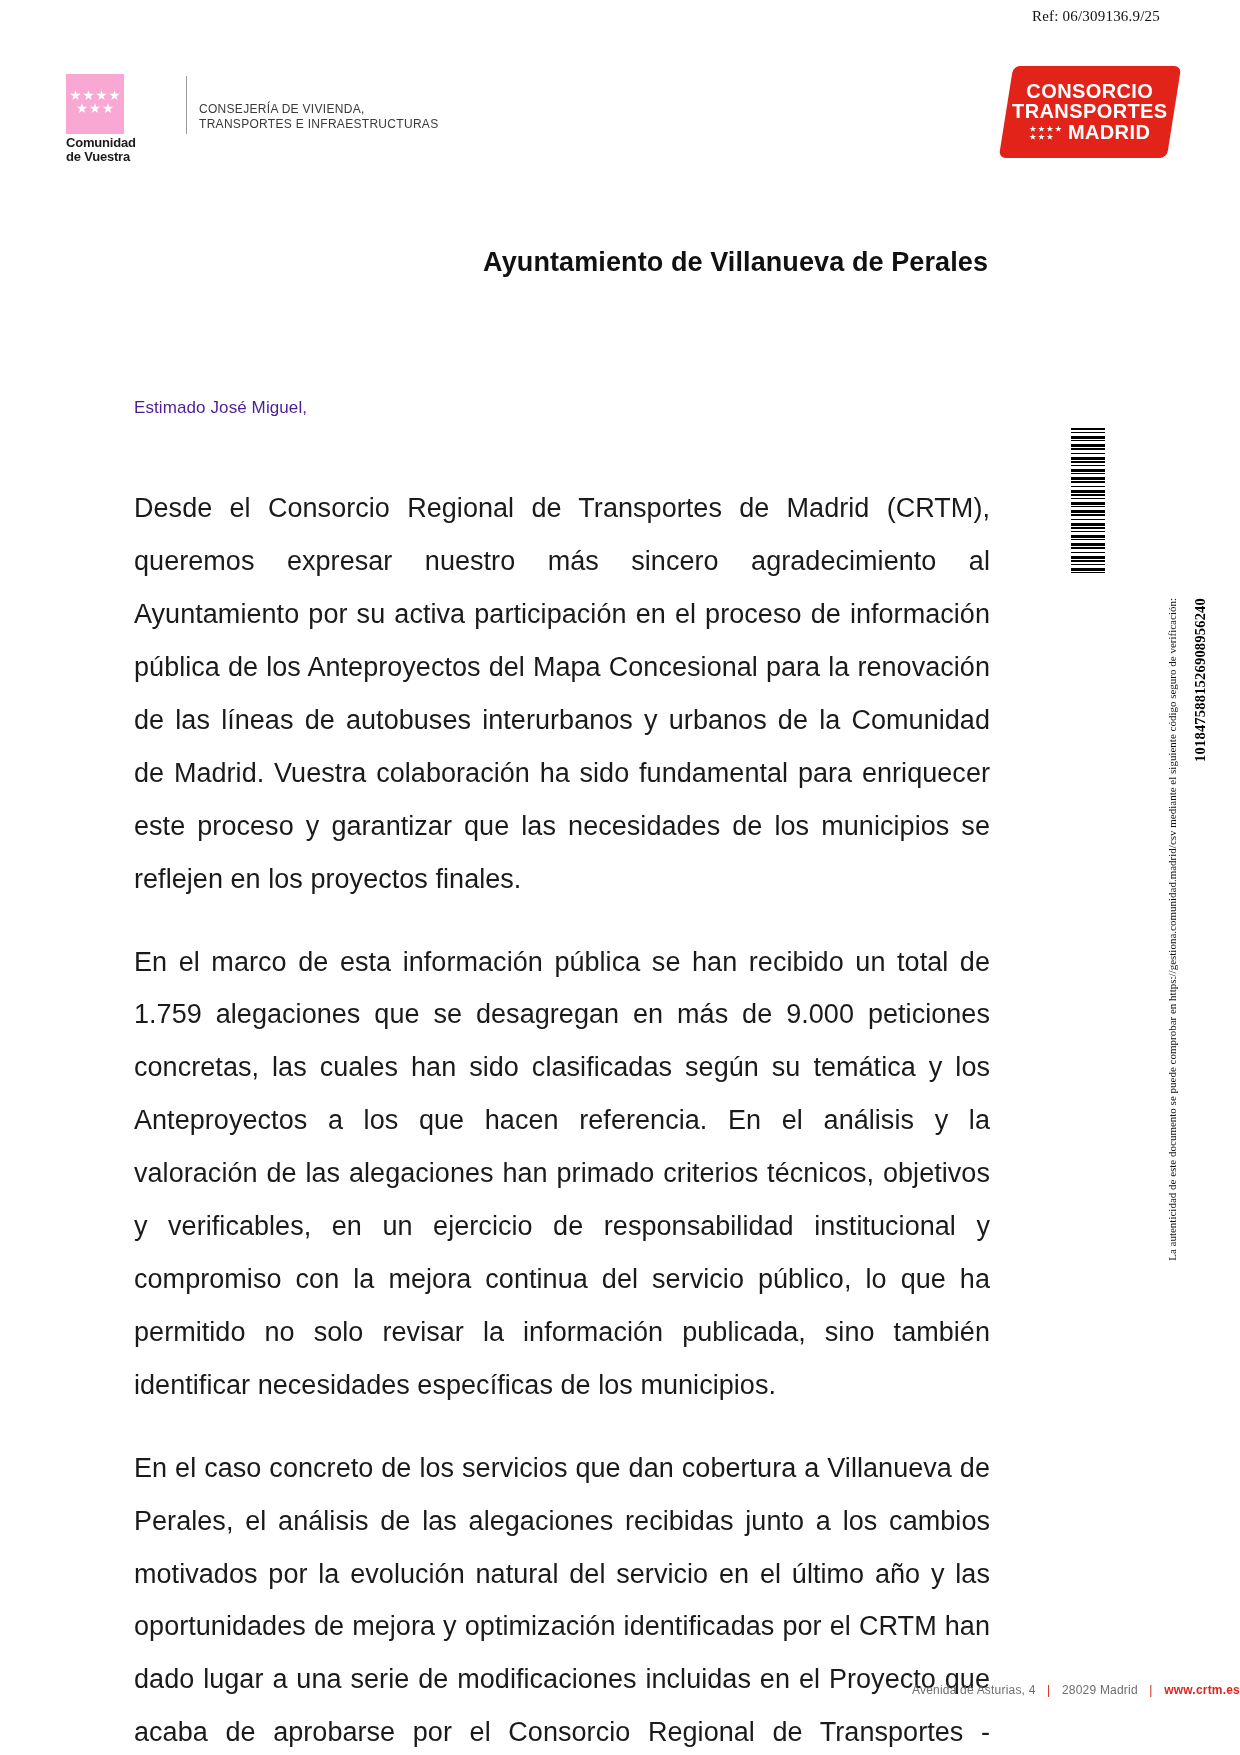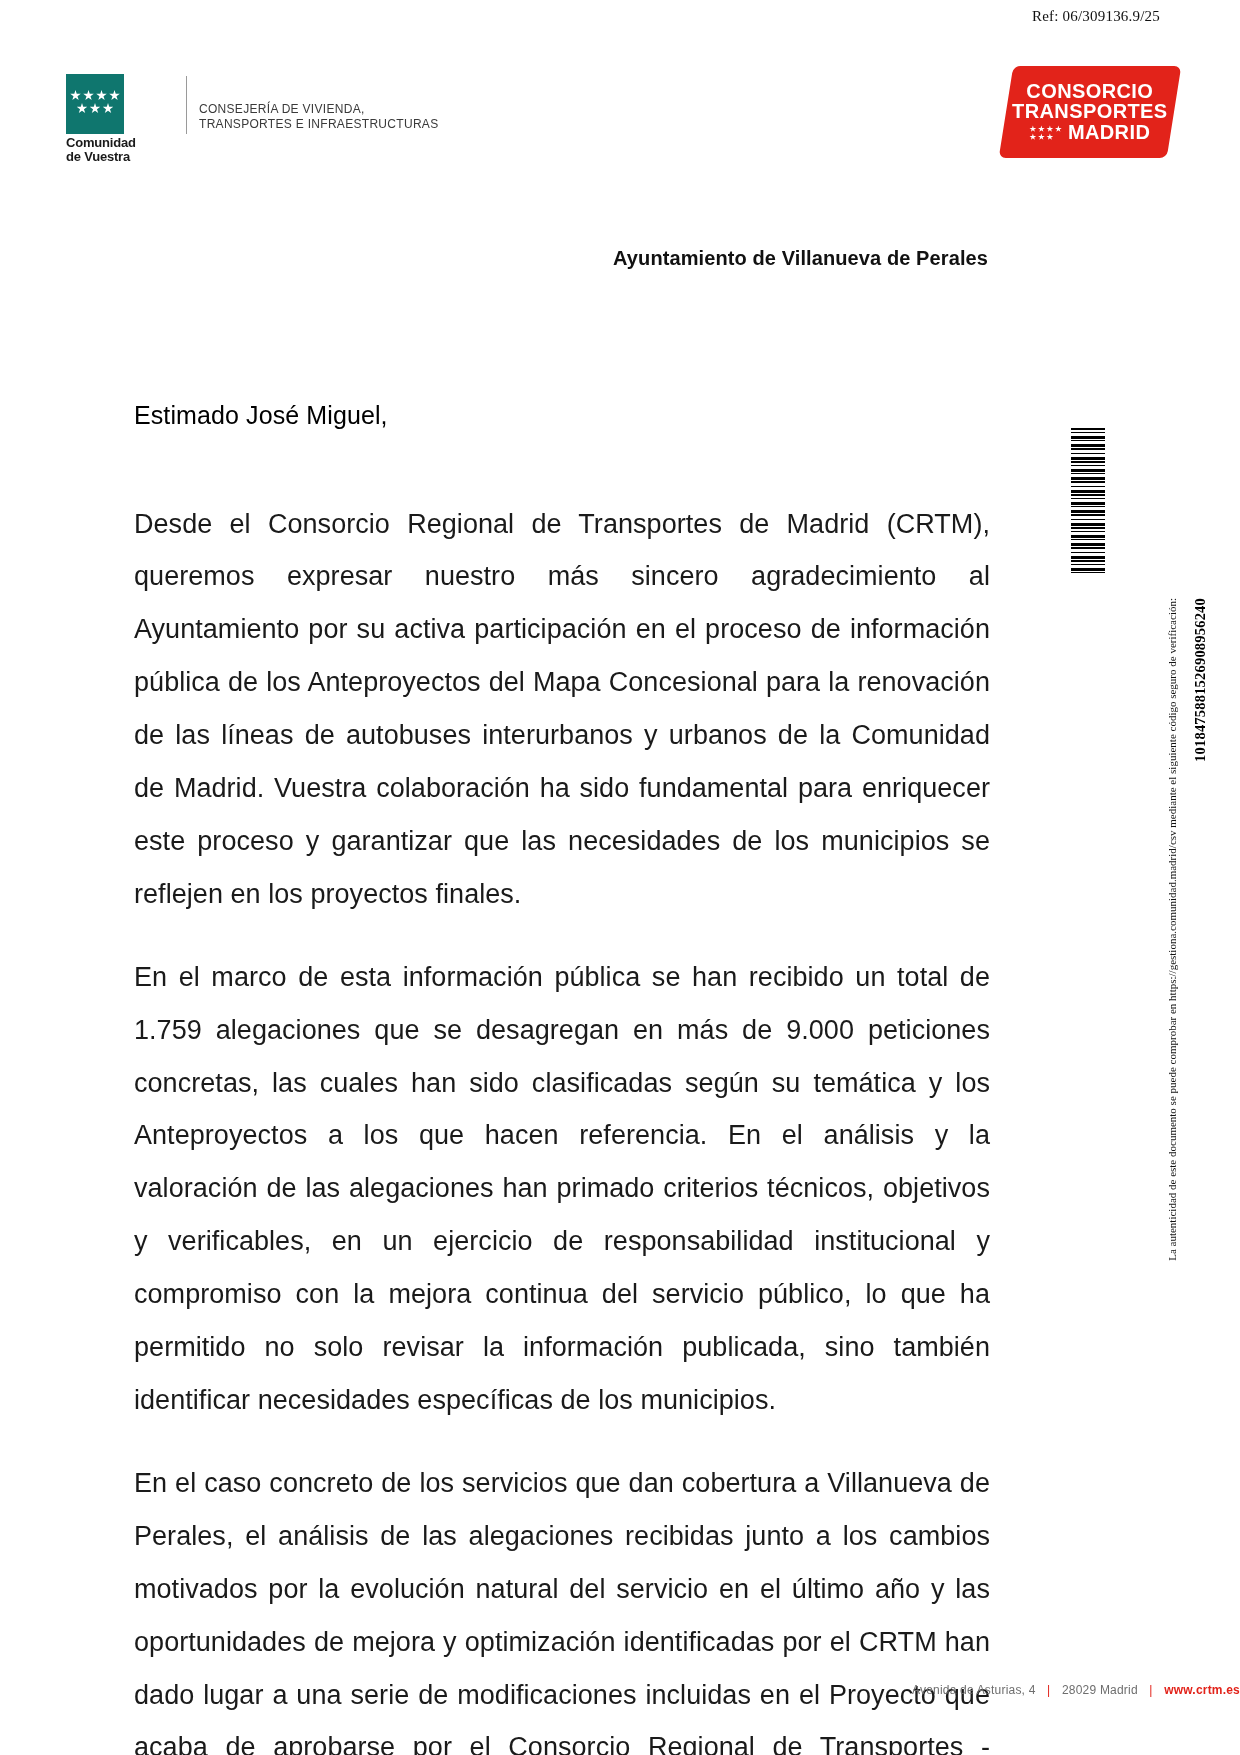--- a/index.html
+++ b/index.html
@@ -40,21 +40,21 @@
   .cm-logo {
     position: absolute;
     left: 66px;
     top: 12px;
     display: flex;
     align-items: flex-end;
   }
   .cm-mark {
     width: 58px;
     height: 60px;
-    background: #0f766e;
+    background: #f9a8d4;
     position: relative;
     flex: 0 0 auto;
   }
   .cm-stars {
     position: absolute;
     left: 0;
     right: 0;
     top: 16px;
     display: flex;
     flex-direction: column;
@@ -148,37 +148,37 @@
   }
 
   
   .addressee {
     position: absolute;
     top: 247px;
     left: 0;
     width: 100%;
     padding-right: 252px;
     text-align: right;
-    font-size: 20px;
+    font-size: 27px;
     font-weight: bold;
     letter-spacing: 0.1px;
     color: #111;
   }
 
   
   .body-area {
     position: absolute;
     top: 392px;
     left: 134px;
     width: 856px;
   }
   .greeting {
-    font-size: 25px;
+    font-size: 17px;
     font-weight: 300;
-    color: #000000;
+    color: #4c1d95;
     letter-spacing: 0.1px;
     margin: 0 0 58px 0;
     line-height: 1.9;
   }
   .para {
     font-size: 27px;
     font-weight: 300;
     color: #1a1a1a;
     line-height: 1.96;
     text-align: justify;

